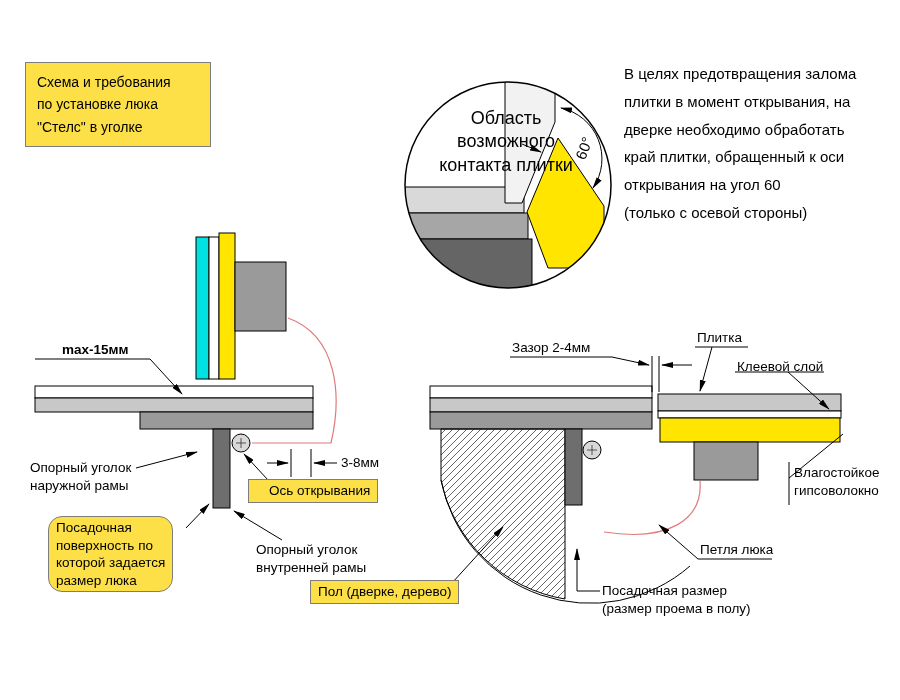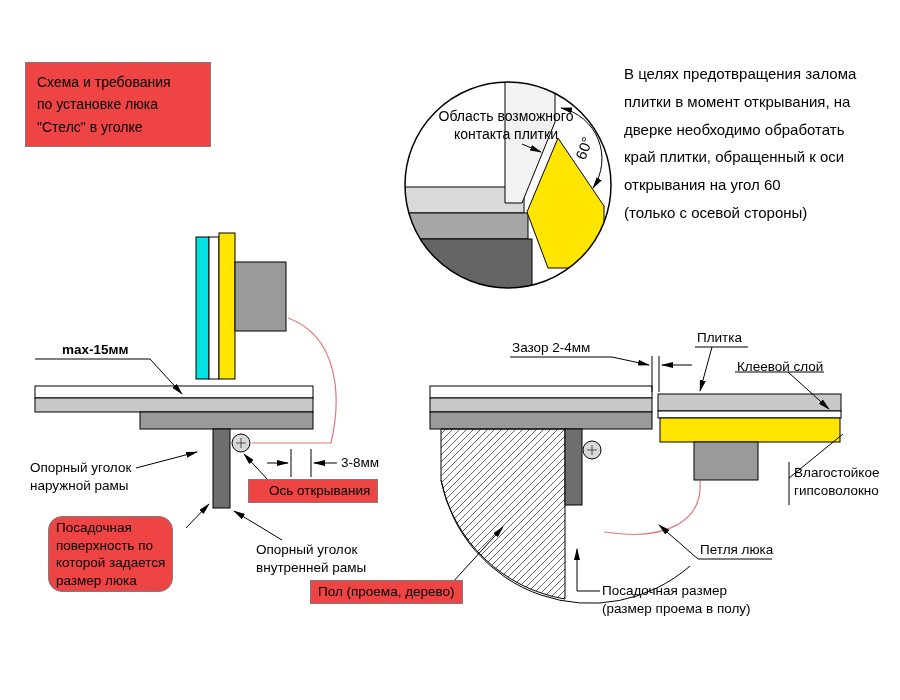--- a/index.html
+++ b/index.html
@@ -1,20 +1,20 @@
 <!DOCTYPE html>
 <html><head>
 <meta charset="utf-8">
 <style>
   html,body{margin:0;padding:0;background:#fff;}
   .stage{position:relative;width:900px;height:700px;background:#fff;overflow:hidden;
          font-family:"Liberation Sans",sans-serif;color:#000;}
   .stage > svg{position:absolute;left:0;top:0;}
   .label{position:absolute;font-size:13.5px;line-height:1.3;white-space:pre-line;}
-  .box{border:1px solid #7d7d7d;padding:2px 7px;background:#ef4444;}
+  .box{border:1px solid #7d7d7d;padding:2px 7px;background:#fde047;}
   .title{font-size:14px;line-height:1.6;padding:8px 11px;}
   .note{font-size:15px;line-height:1.85;}
   .center{text-align:center;}
 </style>
 </head>
 <body>
 
 <div class="stage">
 
   <svg width="900" height="700" viewBox="0 0 900 700">
@@ -126,21 +126,21 @@
 по установке люка
 "Стелс" в уголке</div>
 
   <div class="label note" style="left:624px;top:60px;width:270px;">В целях предотвращения залома
 плитки в момент открывания, на
 дверке необходимо обработать
 край плитки, обращенный к оси
 открывания на угол 60
 (только с осевой стороны)</div>
 
-  <div class="label center" style="left:423px;top:107px;width:166px;font-size:14px;">Область возможного
+  <div class="label center" style="left:423px;top:107px;width:166px;font-size:18px;">Область возможного
 контакта плитки</div>
 
   <div class="label" style="left:62px;top:341px;font-weight:bold;">max-15мм</div>
 
   <div class="label" style="left:30px;top:459px;">Опорный уголок
 наружной рамы</div>
 
   <div class="label box" style="left:248px;top:479px;padding-left:20px;">Ось открывания</div>
 
   <div class="label" style="left:341px;top:454px;">3-8мм</div>
@@ -157,18 +157,18 @@
 
   <div class="label" style="left:697px;top:329px;">Плитка</div>
 
   <div class="label" style="left:737px;top:358px;">Клеевой слой</div>
 
   <div class="label" style="left:794px;top:464px;">Влагостойкое
 гипсоволокно</div>
 
   <div class="label" style="left:700px;top:541px;">Петля люка</div>
 
-  <div class="label box" style="left:310px;top:580px;">Пол (проема, дерево)</div>
+  <div class="label box" style="left:310px;top:580px;">Пол (дверке, дерево)</div>
 
   <div class="label" style="left:602px;top:582px;">Посадочная размер
 (размер проема в полу)</div>
 
 </div>
 
 </body></html>

